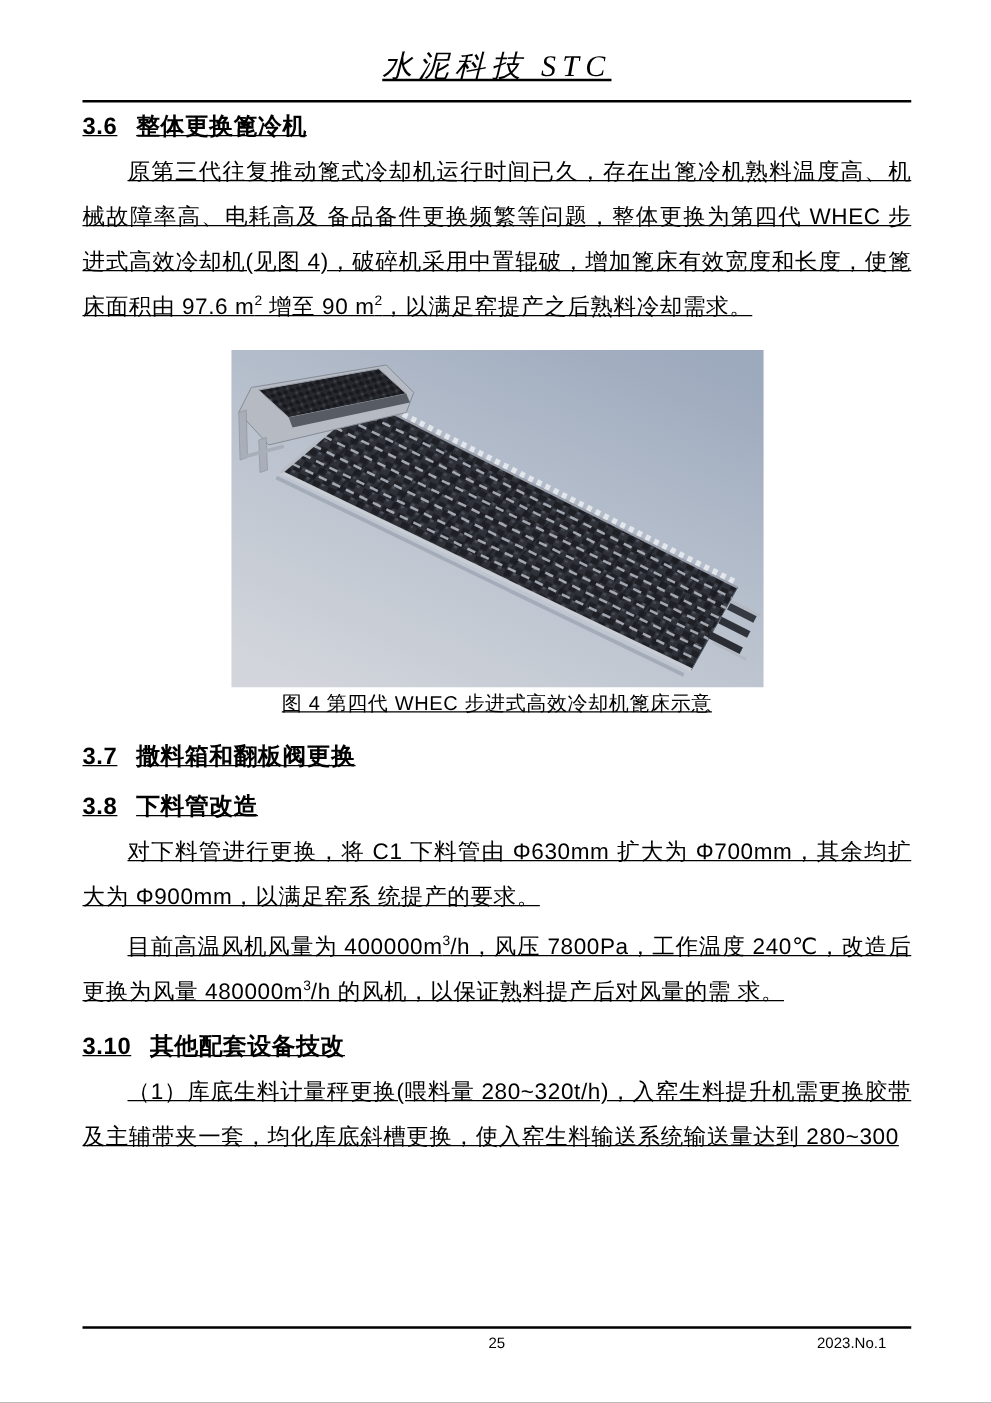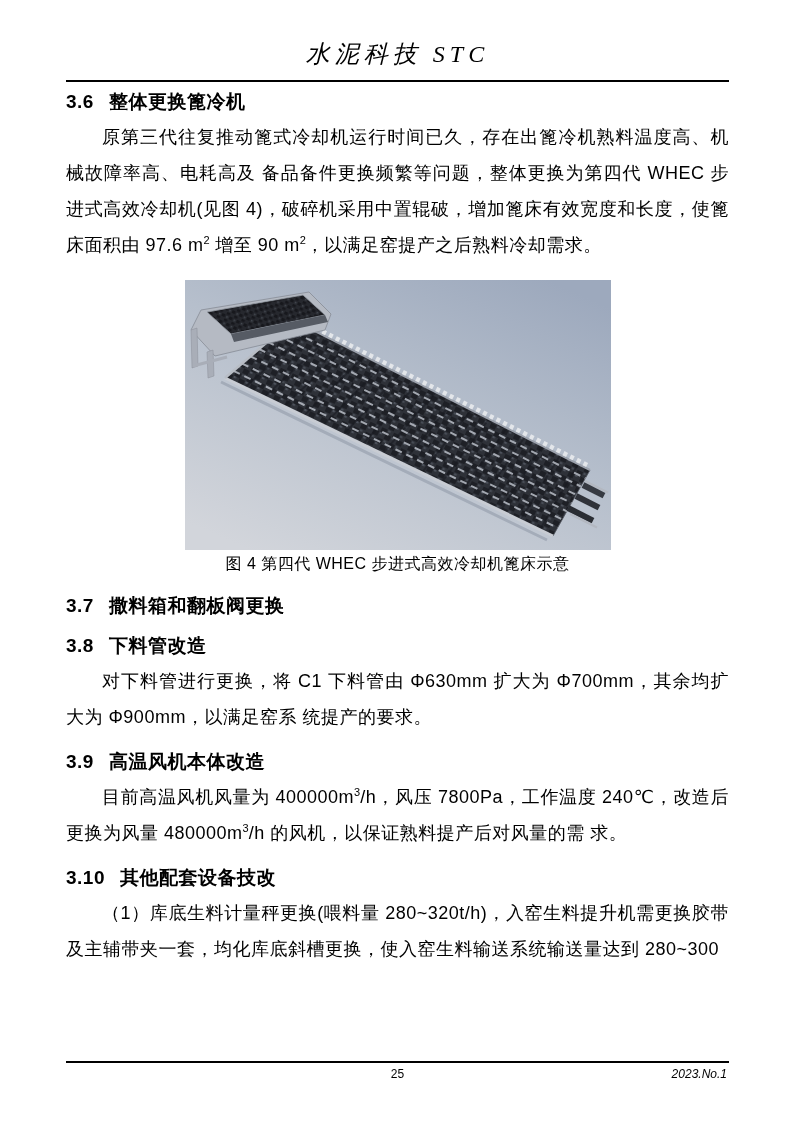--- a/index.html
+++ b/index.html
@@ -6,21 +6,21 @@
   html, body { margin: 0; padding: 0; background: #888; }
   .page {
     position: relative;
     width: 793px; height: 1122px;
     margin: 0 auto;
     background: #ffffff;
     color: #000;
     font-family: "Liberation Sans", "DejaVu Sans", sans-serif;
     overflow: hidden;
   }
-  .content { padding: 36px 64px 0 66px; }
+  .content { padding: 36px 64px 0 66px; text-decoration: underline; }
 
   .journal-title {
     text-align: center;
     font-family: "Liberation Serif", "DejaVu Serif", serif;
     font-style: italic;
     font-weight: 500;
     font-size: 24px;
     letter-spacing: 5px;
     line-height: 36px;
   }
@@ -55,21 +55,21 @@
     font-weight: 500;
     line-height: 18px;
     margin-top: 5px;
     letter-spacing: 0.5px;
   }
 
   .footer { position: absolute; left: 66px; right: 64px; top: 1061px; }
   .footer-rule { height: 2px; background: #000; }
   .footer-row { position: relative; margin-top: 3px; font-size: 12px; line-height: 16px; }
   .page-num { display: block; text-align: center; }
-  .issue { position: absolute; right: 2px; top: 0; font-style: italic; }
+  .issue { position: absolute; right: 20px; top: 0; }
 </style>
 </head>
 <body>
 
 <div class="page">
   <div class="content">
 
     <div class="journal-title">水泥科技 STC</div>
     <div class="header-rule"></div>
 
@@ -161,21 +161,20 @@
         </g>
       </svg>
     </div>
     <div class="fig-caption">图 4  第四代 WHEC 步进式高效冷却机篦床示意</div>
 
     <h2 class="sec-heading tight"><span class="num">3.7</span><span>撒料箱和翻板阀更换</span></h2>
 
     <h2 class="sec-heading"><span class="num">3.8</span><span>下料管改造</span></h2>
     <p class="body"><span>对下料管进行更换，将 C1 下料管由 Φ630mm 扩大为 Φ700mm，其余均扩大为 Φ900mm，以满足窑系 统提产的要求。</span></p>
 
-    <h2 class="sec-heading"><span class="num">3.9</span><span>高温风机本体改造</span></h2>
     <p class="body"><span>目前高温风机风量为 400000m</span><sup>3</sup><span>/h，风压 7800Pa，工作温度 240℃，改造后更换为风量 480000m</span><sup>3</sup><span>/h 的风机，以保证熟料提产后对风量的需 求。</span></p>
 
     <h2 class="sec-heading"><span class="num">3.10</span><span>其他配套设备技改</span></h2>
     <p class="body"><span>（1）库底生料计量秤更换(喂料量 280~320t/h)，入窑生料提升机需更换胶带及主辅带夹一套，均化库底斜槽更换，使入窑生料输送系统输送量达到 280~300</span></p>
 
   </div>
 
   <div class="footer">
     <div class="footer-rule"></div>
     <div class="footer-row">

